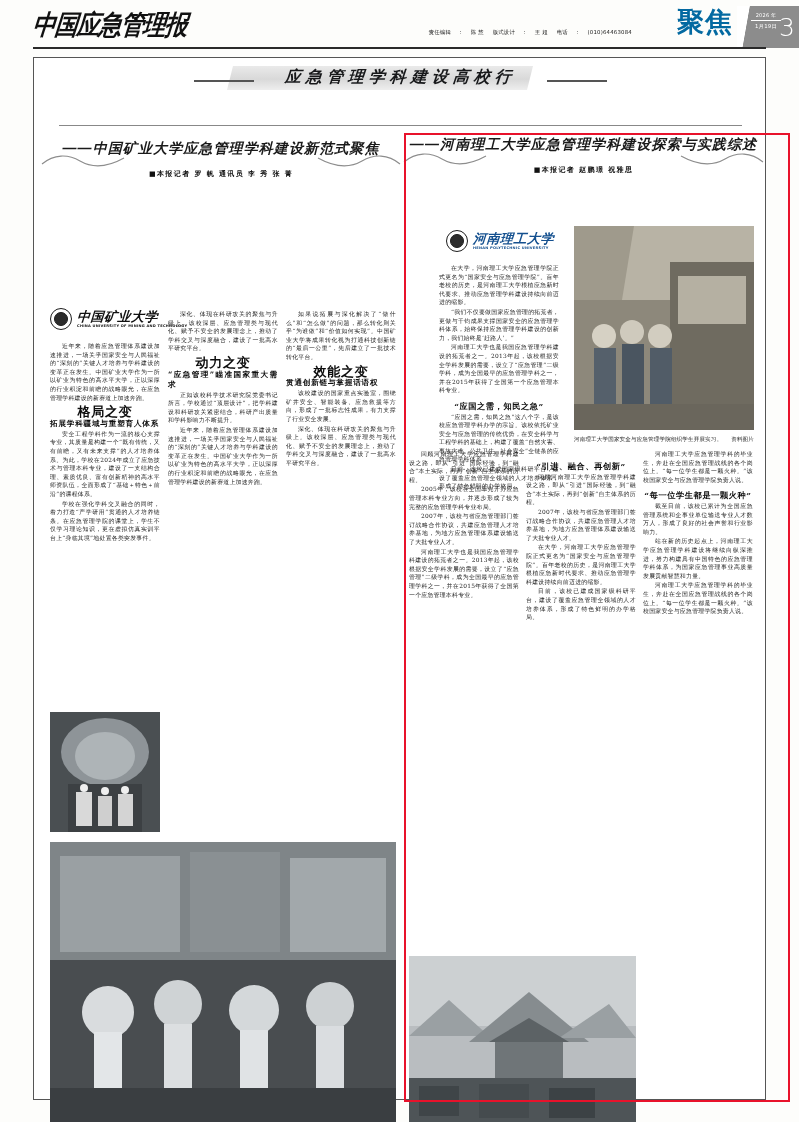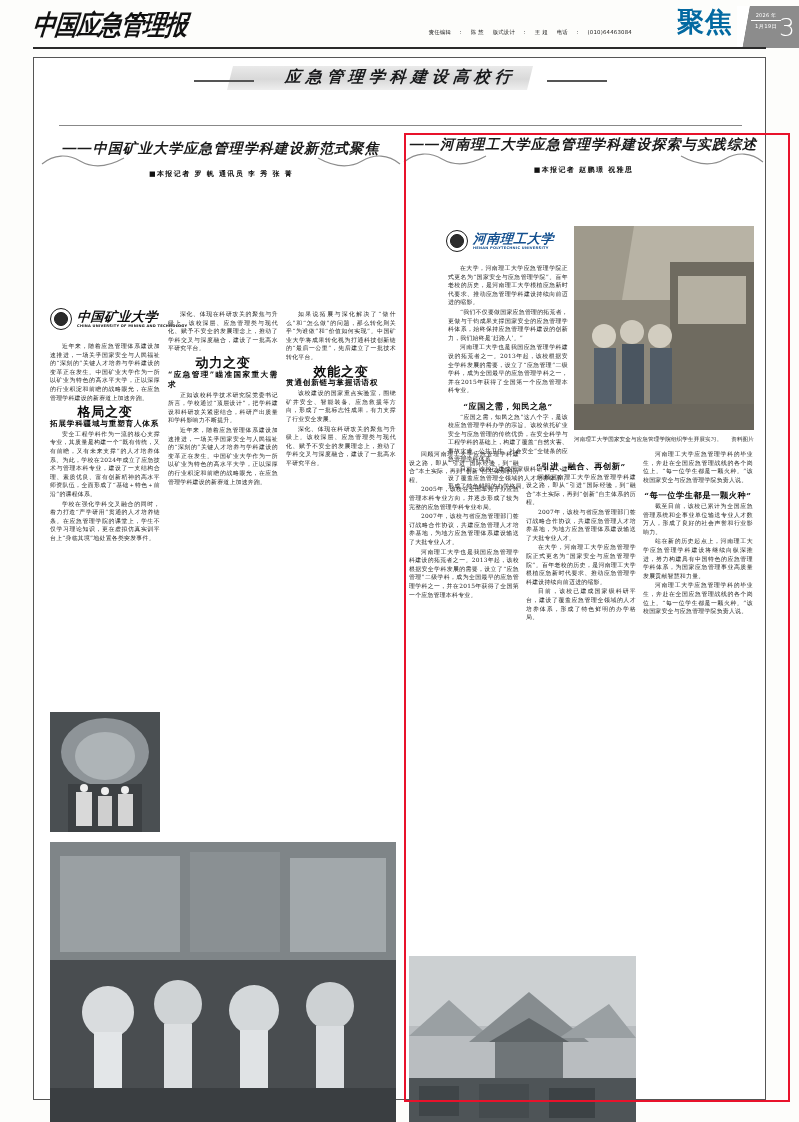--- a/index.html
+++ b/index.html
@@ -406,21 +406,21 @@
           <rect x="76" y="122" width="22" height="56" fill="#515c67"></rect>
           <rect x="0" y="178" width="180" height="26" fill="#6a665c"></rect>
         </svg>
       </div>
 
       <div class="cap" style="position:absolute; left:166px; top:306px; width:180px; display:flex; justify-content:space-between;">
         <span style="font-size:5.5px;">河南理工大学国家安全与应急管理学院组织学生开展实习。</span>
         <span style="font-size:5.5px;">资料图片</span>
       </div>
 
-      <div style="position:absolute; left:40px; top:134px; width:120px;">
+      <div style="position:absolute; left:31px; top:134px; width:120px;">
         <div class="bodycol">
           <p>在大学，河南理工大学应急管理学院正式更名为“国家安全与应急管理学院”。百年老校的历史，是河南理工大学根植应急新时代要求、推动应急管理学科建设持续向前迈进的缩影。</p>
           <p>“我们不仅要做国家应急管理的拓荒者，更做与千钧成果支撑国家安全的应急管理学科体系，始终保持应急管理学科建设的创新力，我们始终是‘赶路人’。”</p>
           <p>河南理工大学也是我国应急管理学科建设的拓荒者之一。2013年起，该校根据安全学科发展的需要，设立了“应急管理”二级学科，成为全国最早的应急管理学科之一，并在2015年获得了全国第一个应急管理本科专业。</p>
           <div class="sub-h-r">“应国之需，知民之急”</div>
           <p>“应国之需，知民之急”这八个字，是该校应急管理学科办学的宗旨。该校依托矿业安全与应急管理的传统优势，在安全科学与工程学科的基础上，构建了覆盖“自然灾害、事故灾难、公共卫生、社会安全”全链条的应急管理学科体系。</p>
           <p>目前，该校已建成国家级科研平台，建设了覆盖应急管理全领域的人才培养体系，形成了特色鲜明的办学格局。</p>
         </div>
       </div>
 

